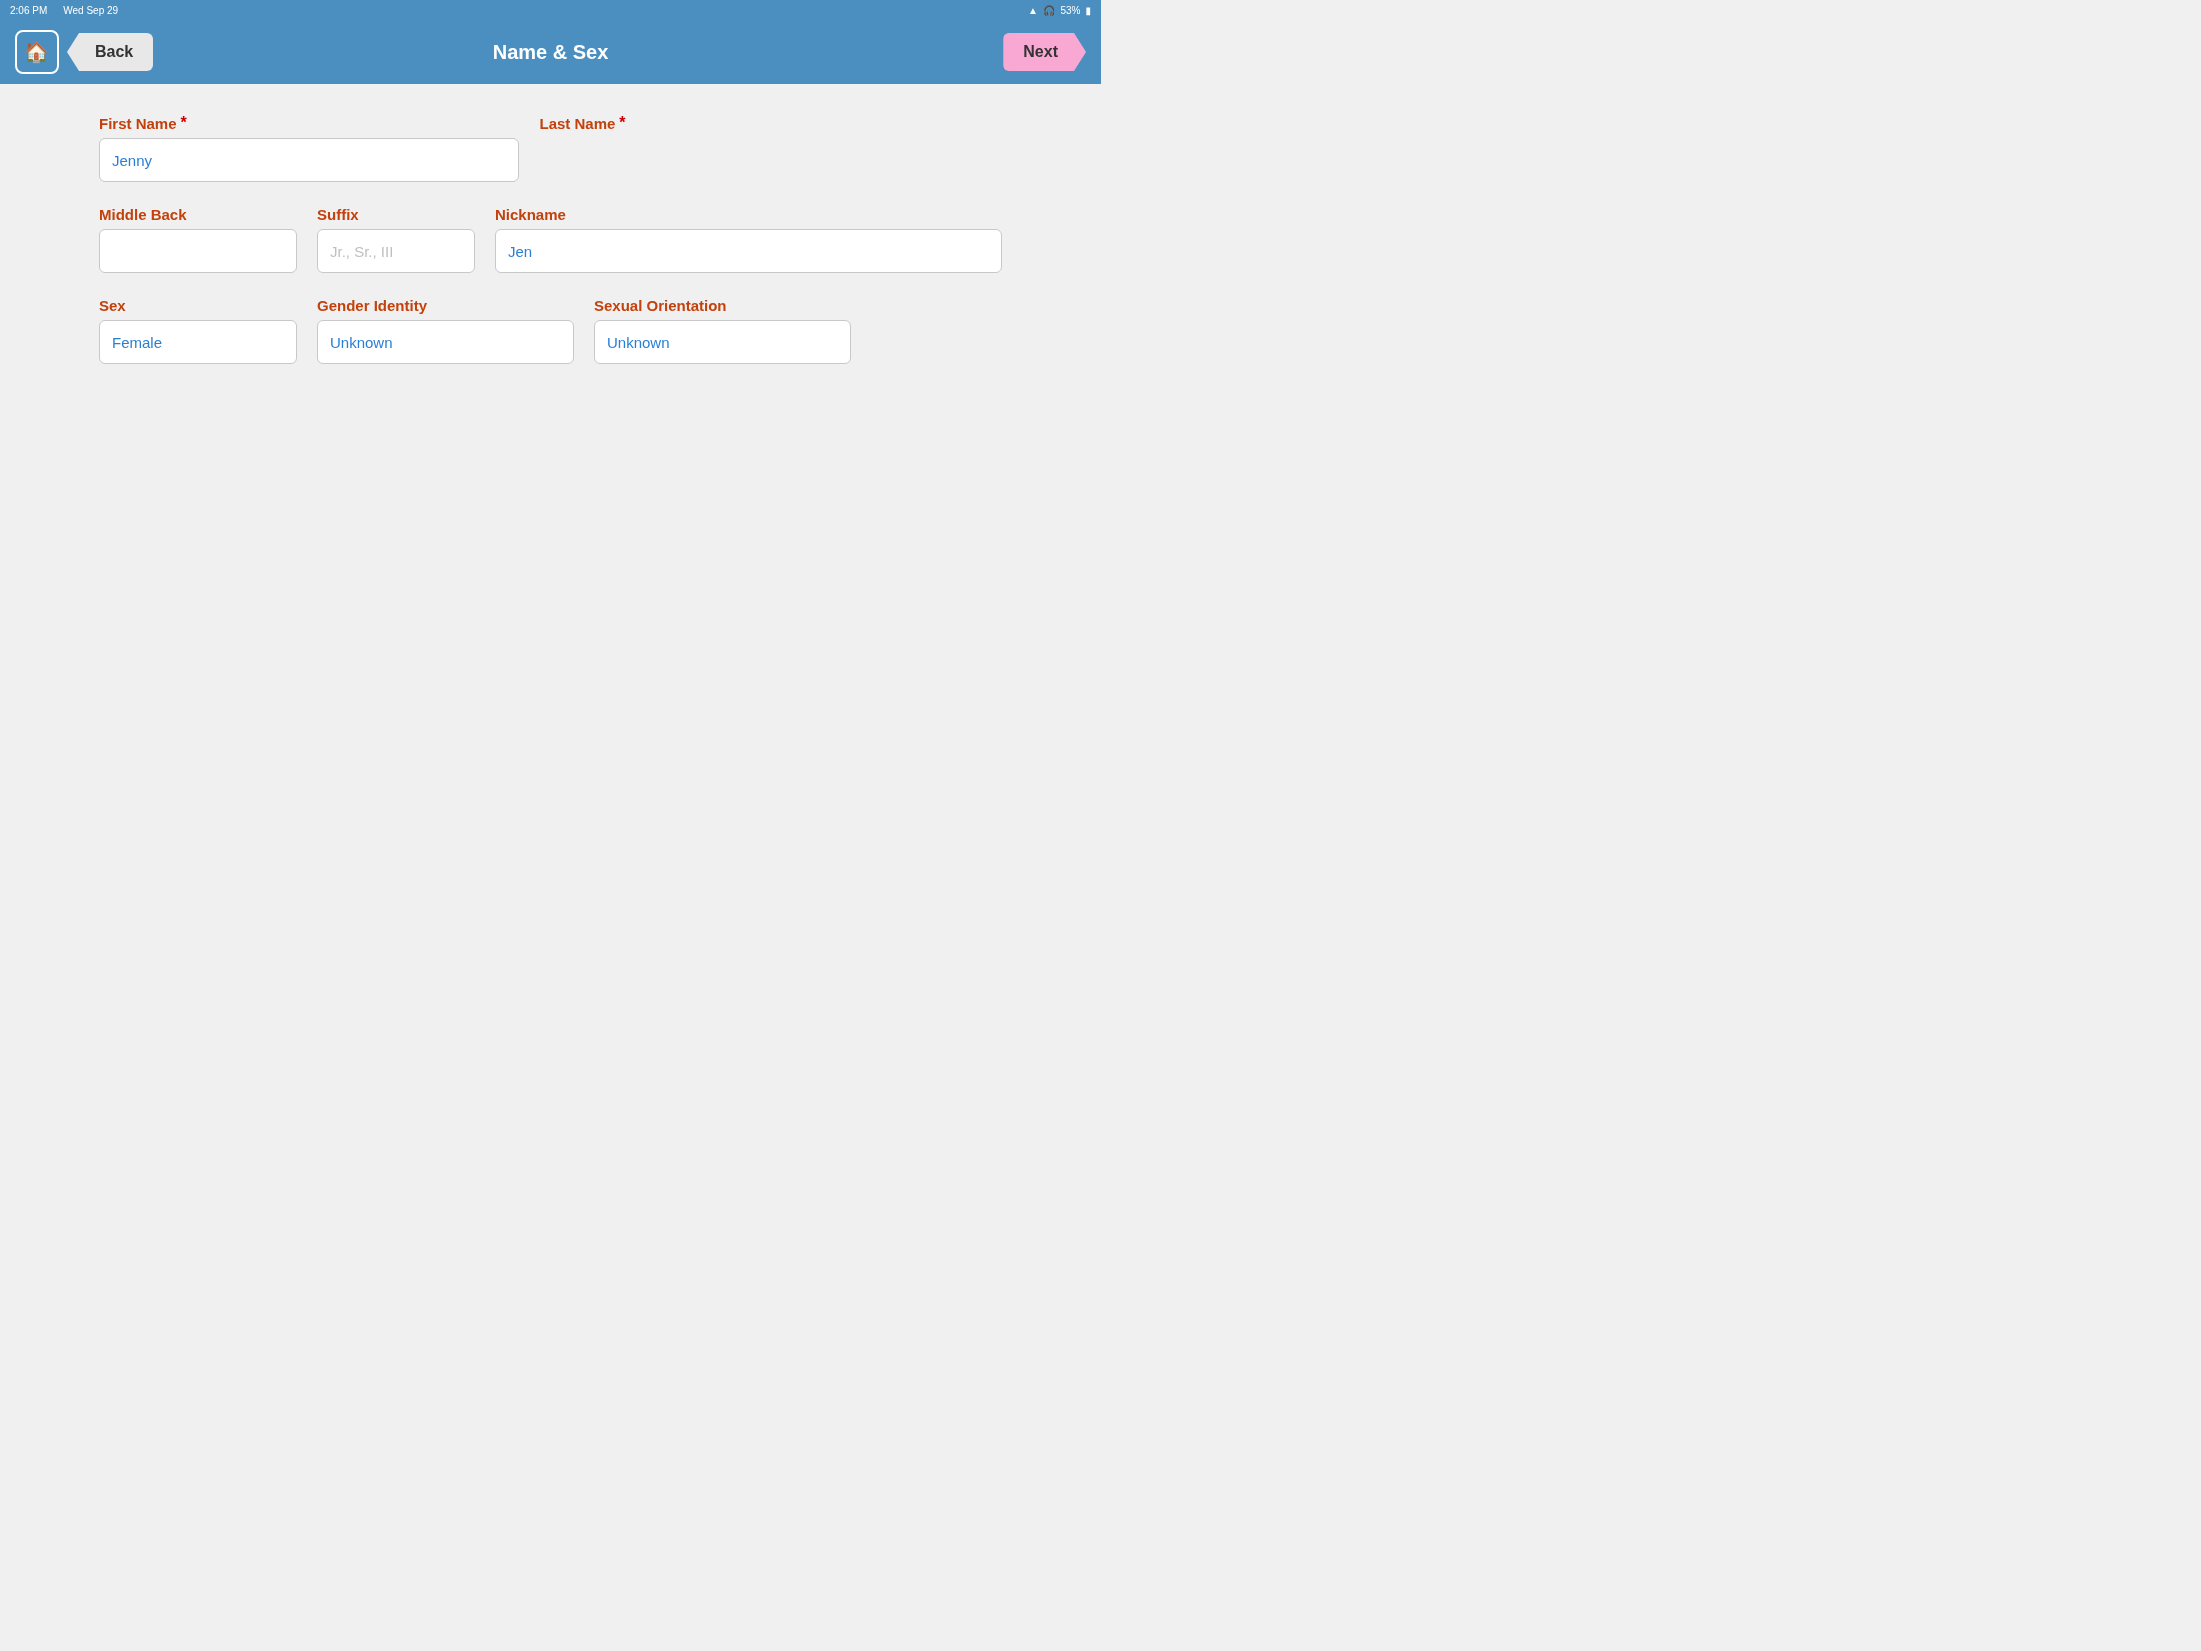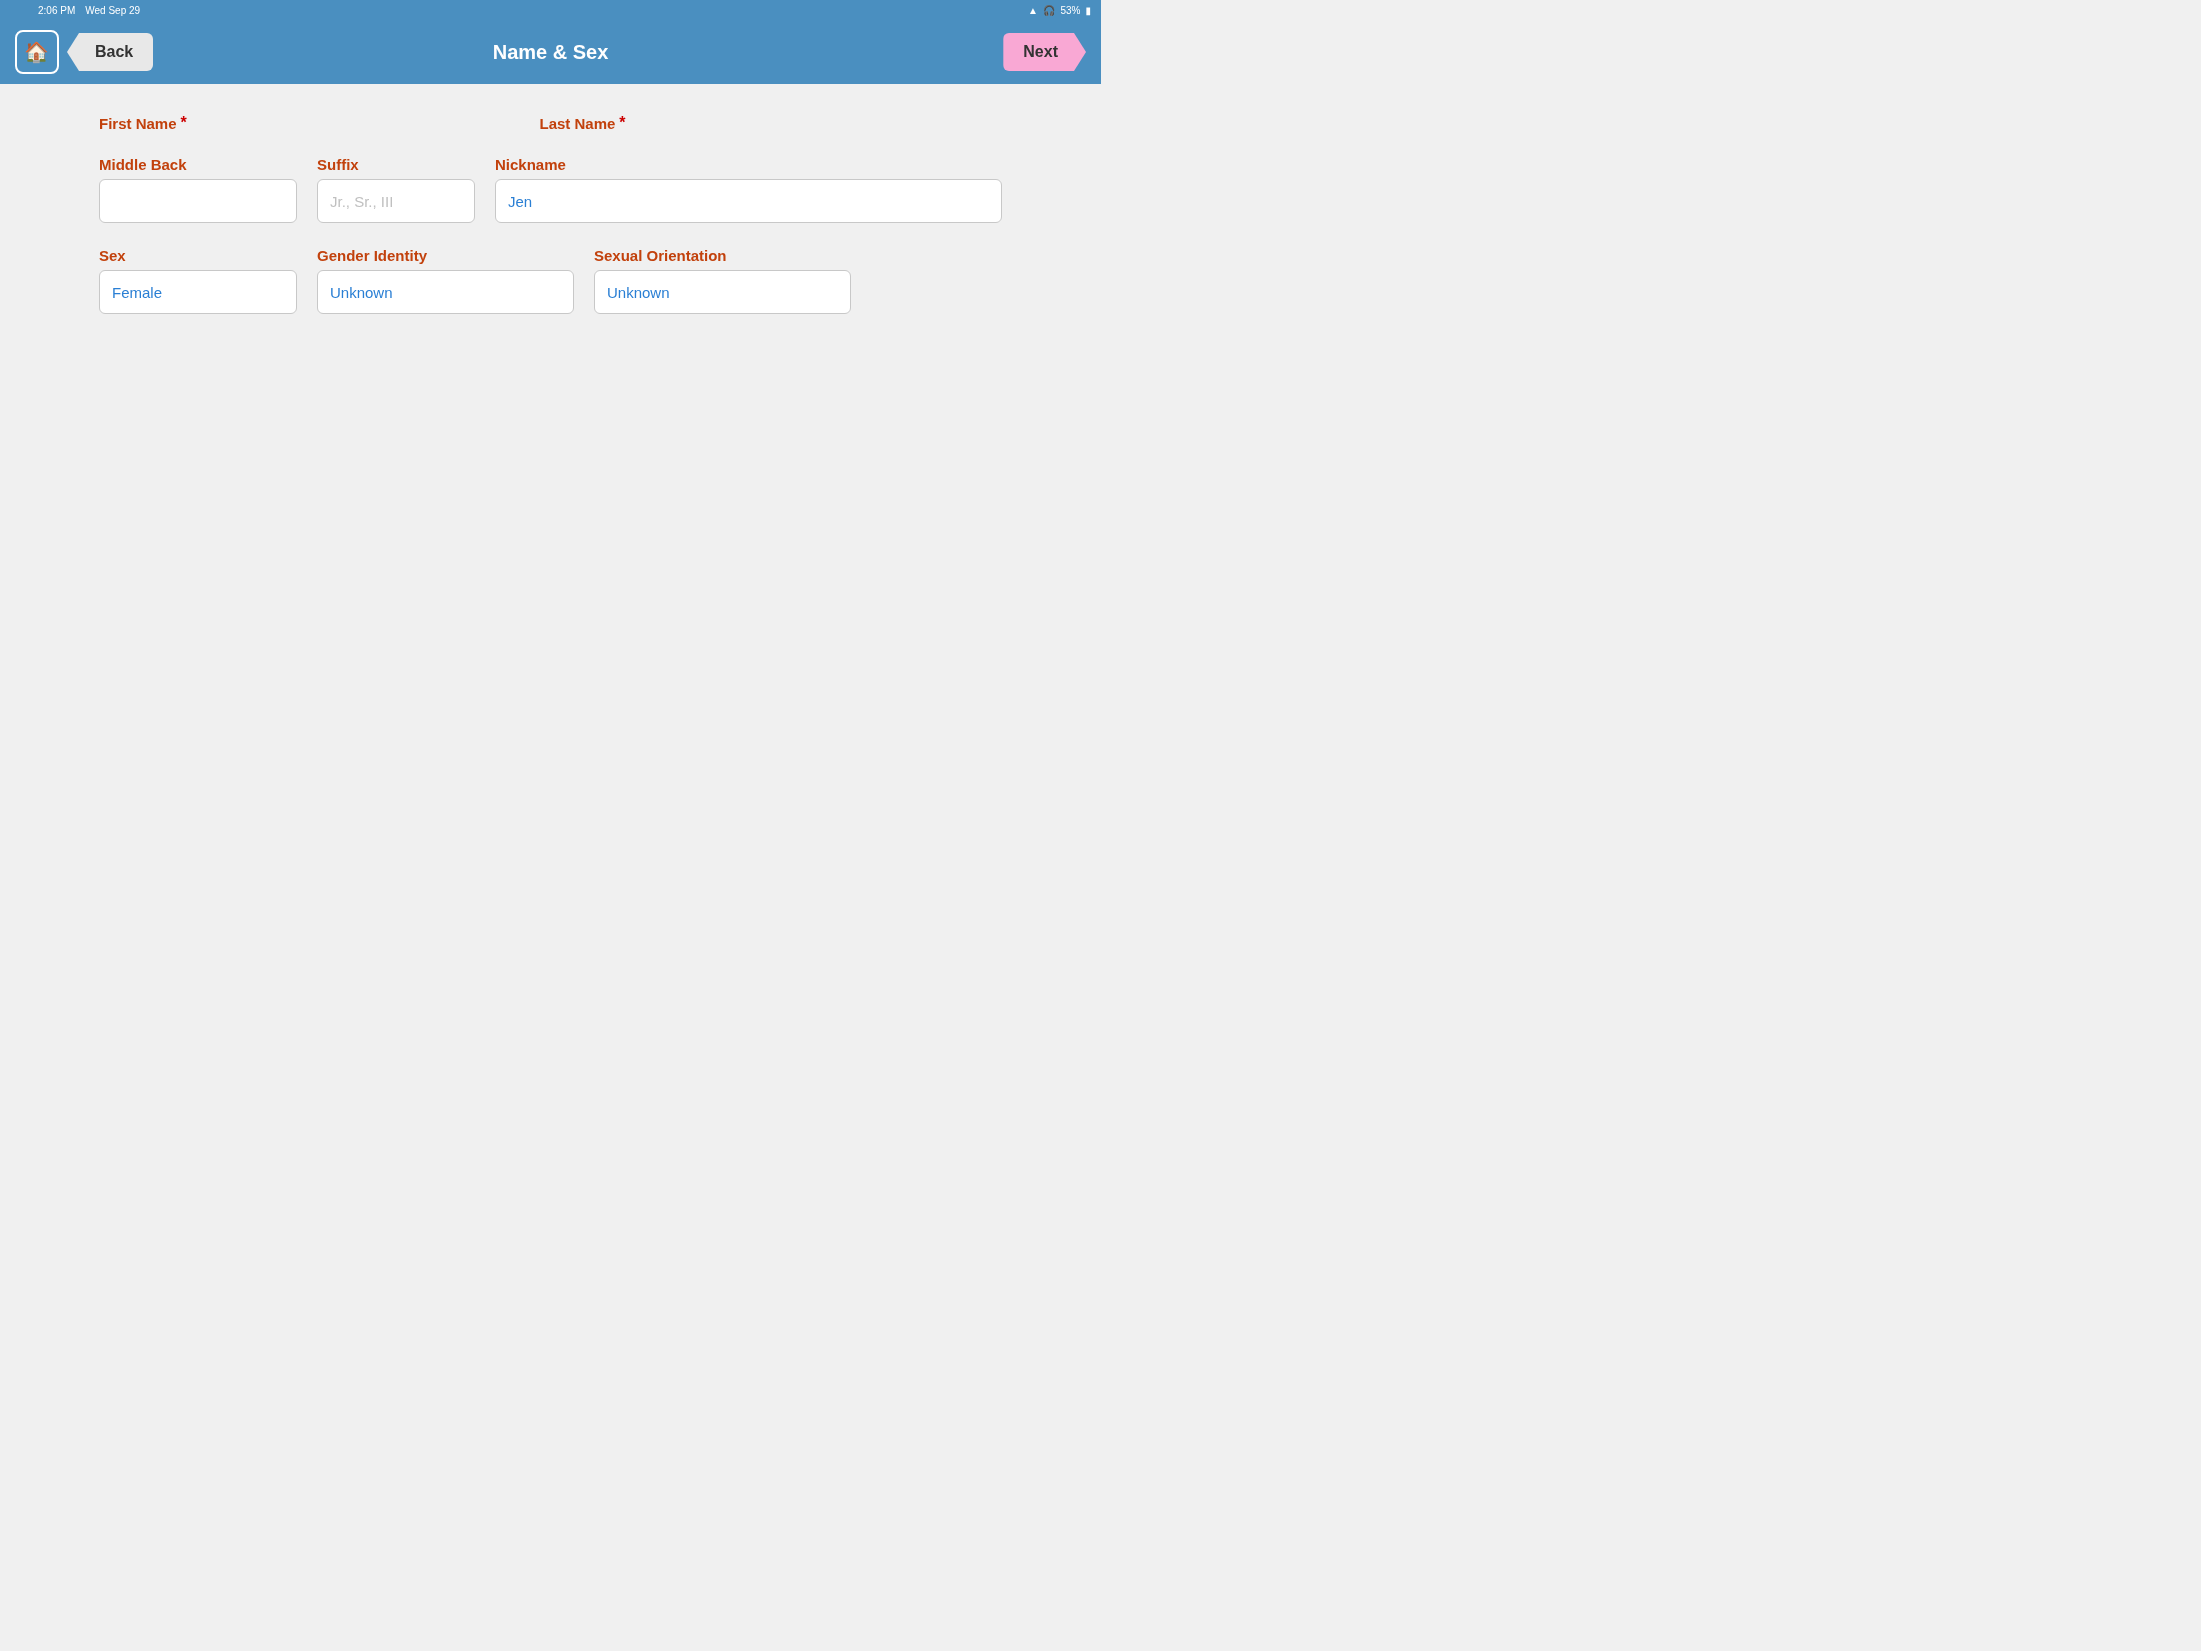--- a/index.html
+++ b/index.html
@@ -23,21 +23,21 @@
       background: #4a8fc0;
       display: flex;
       align-items: center;
       justify-content: space-between;
       padding: 0 10px;
       color: white;
       font-size: 10px;
       font-weight: 500;
     }
 
-    .status-left { display: flex; gap: 10px; align-items: center; margin-left: 28px; }
+    .status-left { display: flex; gap: 16px; align-items: center; }
     .status-right { display: flex; gap: 5px; align-items: center; }
 
     
     .nav-bar {
       position: absolute;
       top: 20px;
       left: 0;
       right: 0;
       height: 64px;
       background: #4a8fc0;
@@ -215,20 +215,21 @@
 </div>
 
 <div class="content">
 
   <div class="form-row row-names">
     <div class="form-group full">
       <div class="form-label-row">
         <span class="field-label">First Name</span>
         <span class="required-star">*</span>
       </div>
+      <input class="form-input blue-text" type="text" value="Jenny" style="">
     </div>
 
     <div class="form-group full">
       <div class="form-label-row">
         <span class="field-label">Last Name</span>
         <span class="required-star">*</span>
       </div>
     </div>
   </div>
 

